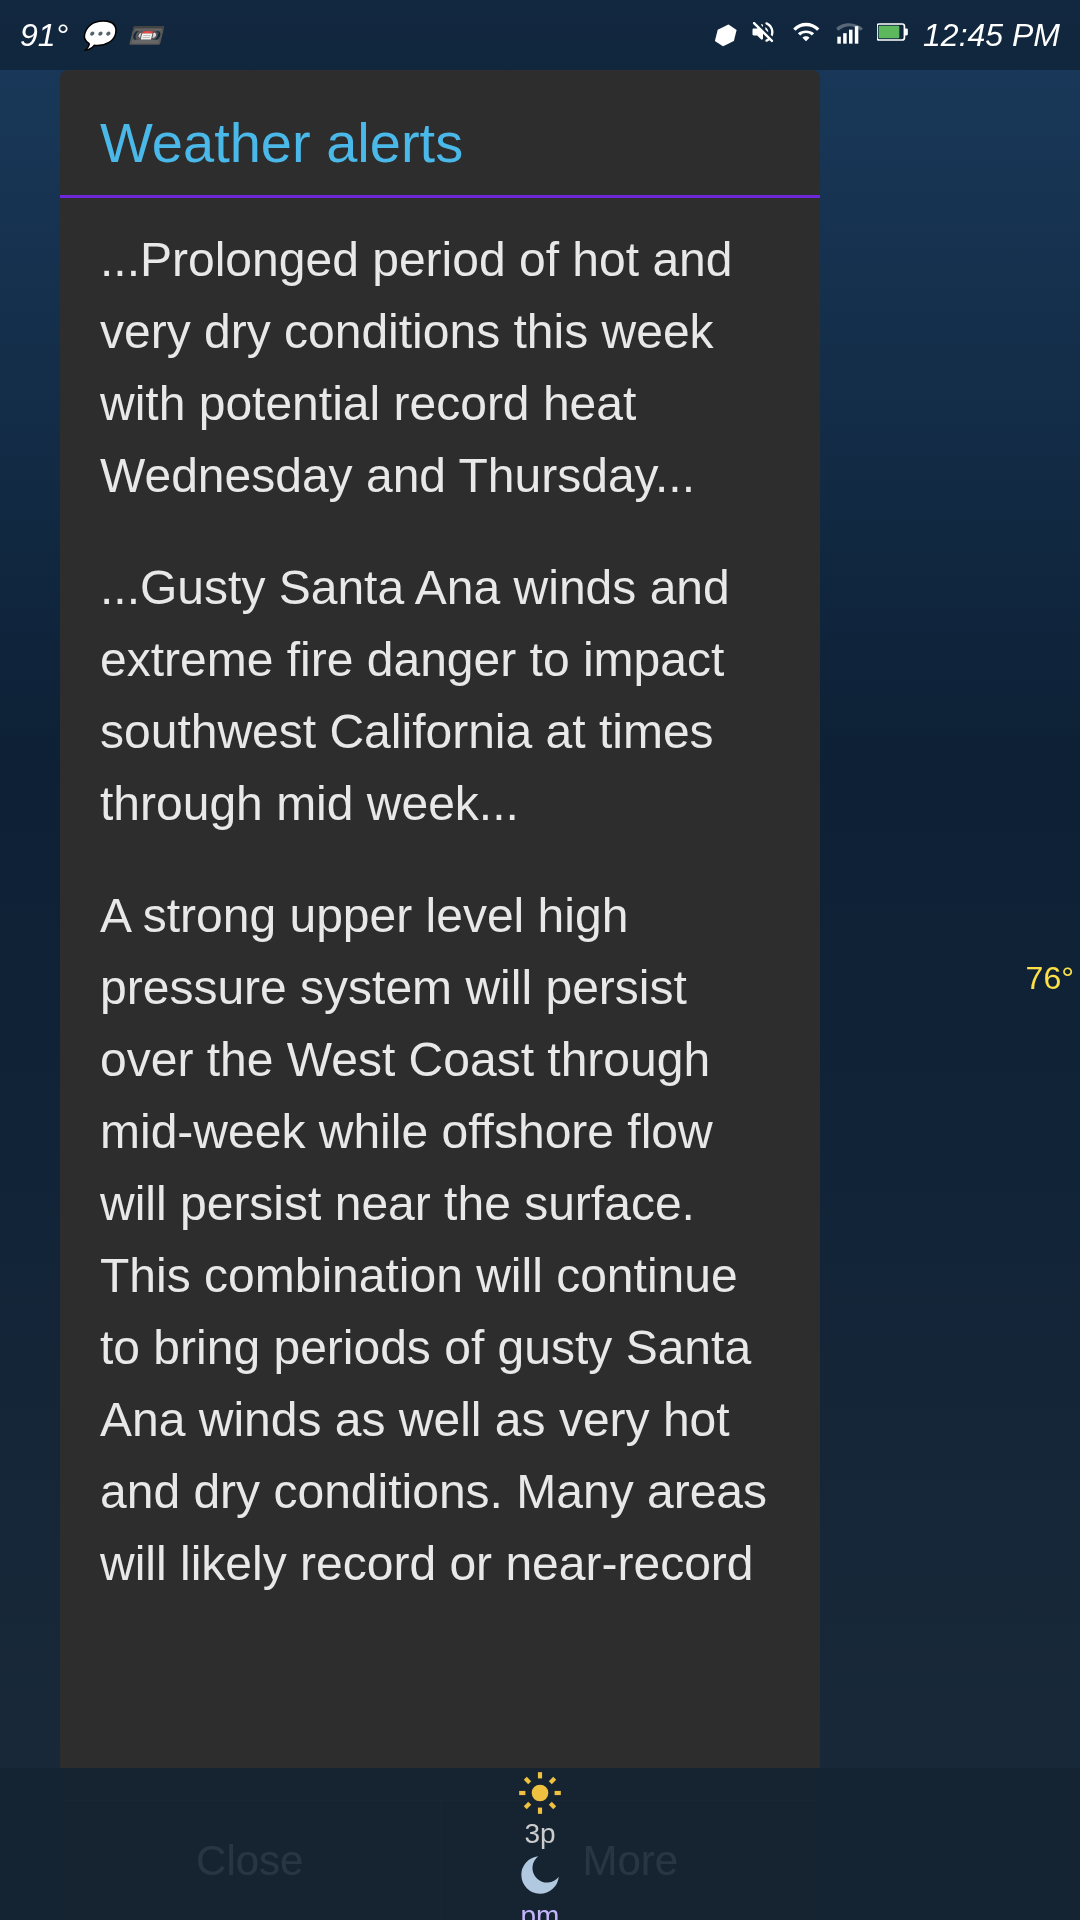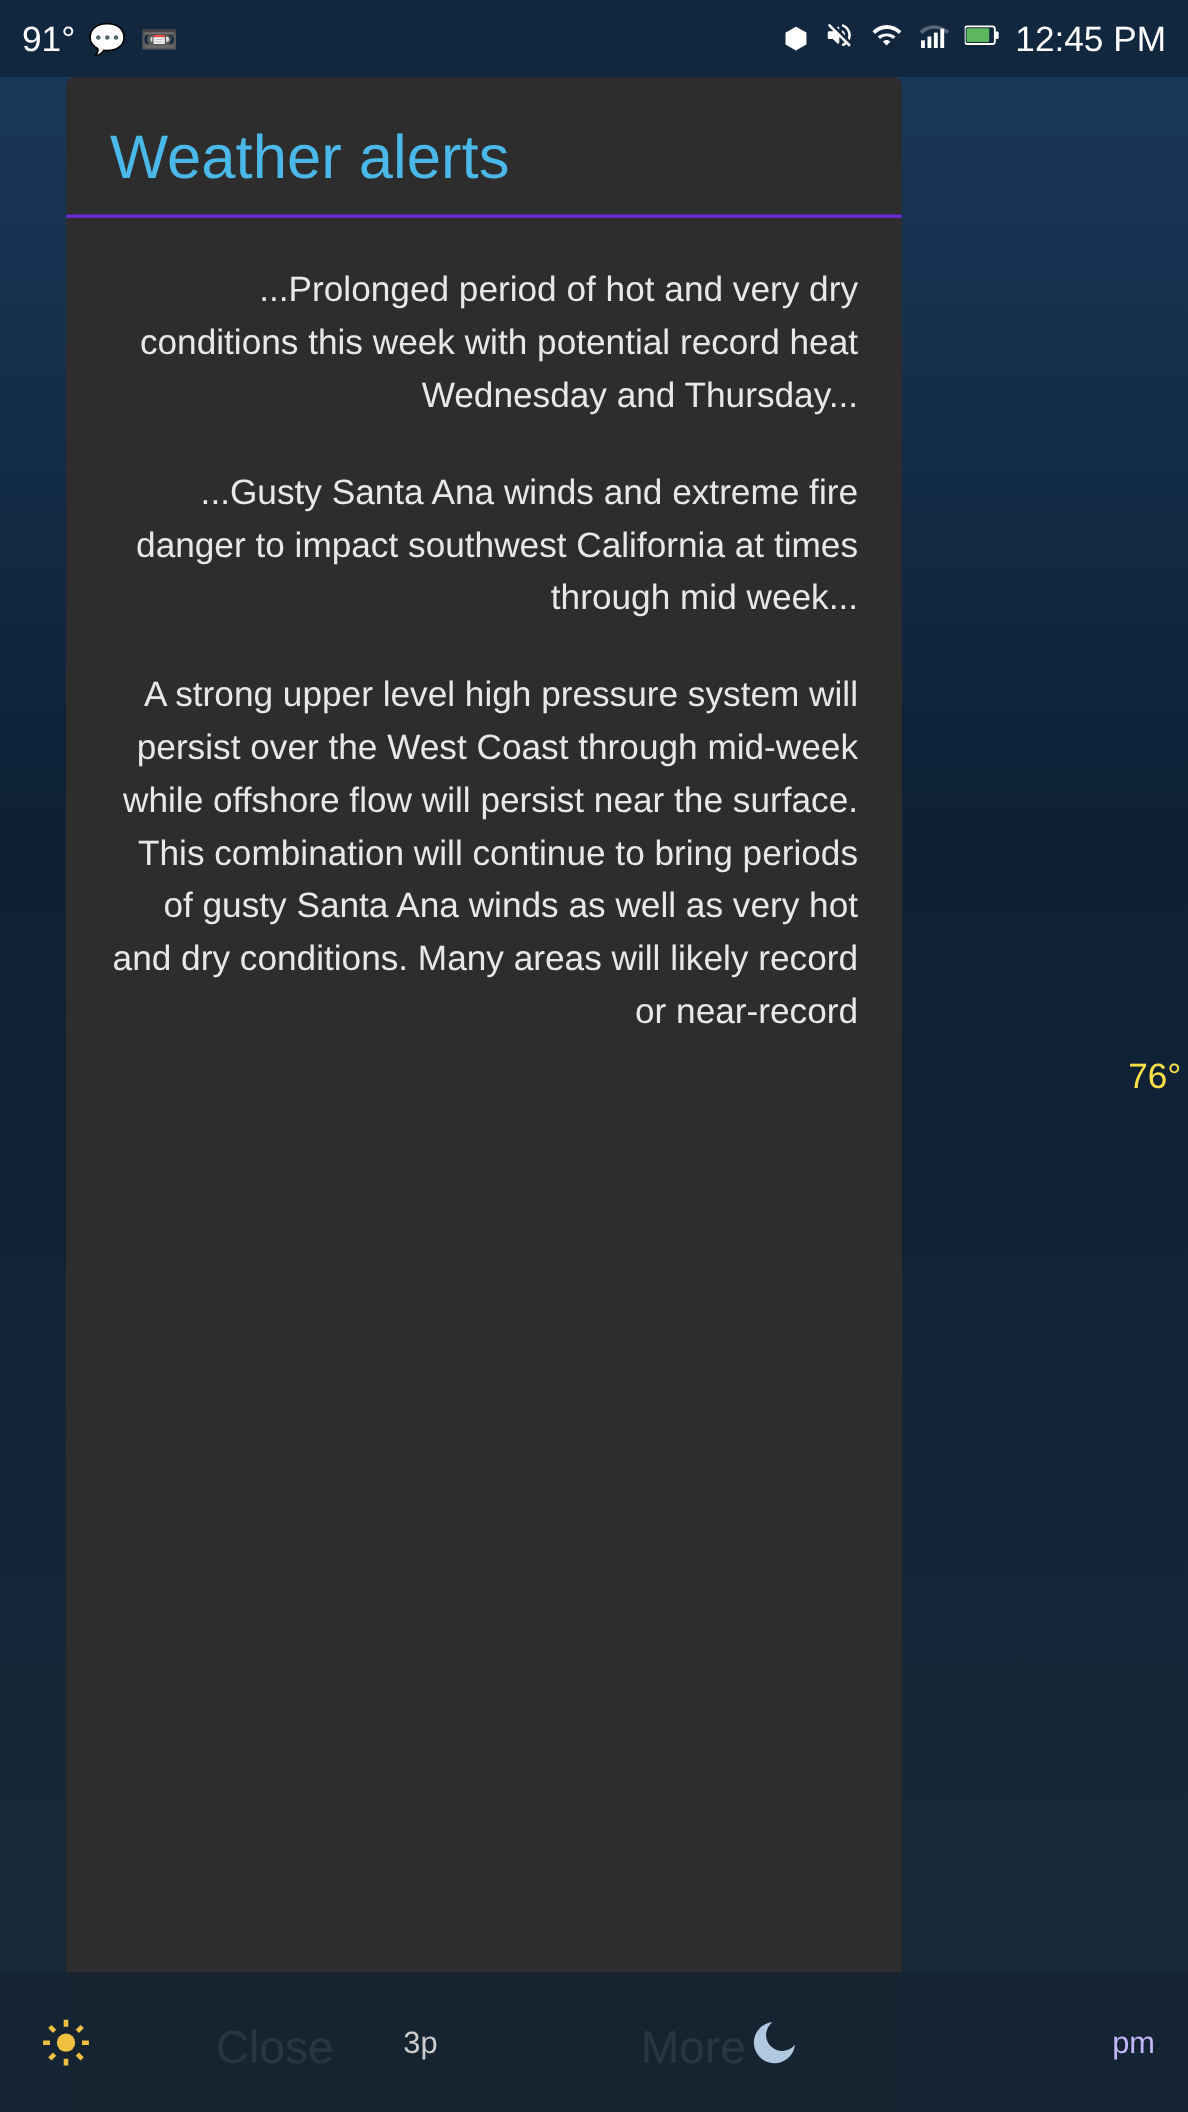--- a/index.html
+++ b/index.html
@@ -34,20 +34,21 @@
       top: 0;
       left: 0;
       width: 100%;
       height: 70px;
       display: flex;
       align-items: center;
       justify-content: space-between;
       padding: 0 20px;
       background: rgba(0,0,0,0.3);
       z-index: 100;
+      font-style: italic;
     }
 
     .status-left {
       display: flex;
       align-items: center;
       gap: 12px;
     }
 
     .status-temp {
       color: #fff;
@@ -99,26 +100,25 @@
 
     .dialog-title {
       color: #4ab8e8;
       font-size: 56px;
       font-weight: 400;
     }
 
     
     .dialog-content {
       flex: 1;
-      padding: 41px 40px;
+      padding: 26px 40px;
       overflow: hidden;
       color: #e8e8e8;
-      font-size: 32px;
+      font-size: 48px;
       line-height: 1.5;
-      text-align: right;
     }
 
     .alert-paragraph {
       margin-bottom: 40px;
     }
 
     
     .dialog-footer {
       display: flex;
       border-top: 1px solid #444;
@@ -151,27 +151,28 @@
       color: #fde047;
       font-size: 32px;
       z-index: 30;
     }
 
     .bottom-bar {
       position: absolute;
       bottom: 0;
       left: 0;
       width: 100%;
-      height: 127px;
+      height: 152px;
       background: rgba(20, 35, 50, 0.9);
       display: flex;
       align-items: center;
       justify-content: space-between;
       padding: 0 30px;
       z-index: 200;
+      flex-direction: column;
     }
 
     .bottom-time-left {
       color: #ccc;
       font-size: 28px;
     }
 
     .bottom-time-right {
       color: #c4b5fd;
       font-size: 28px;

